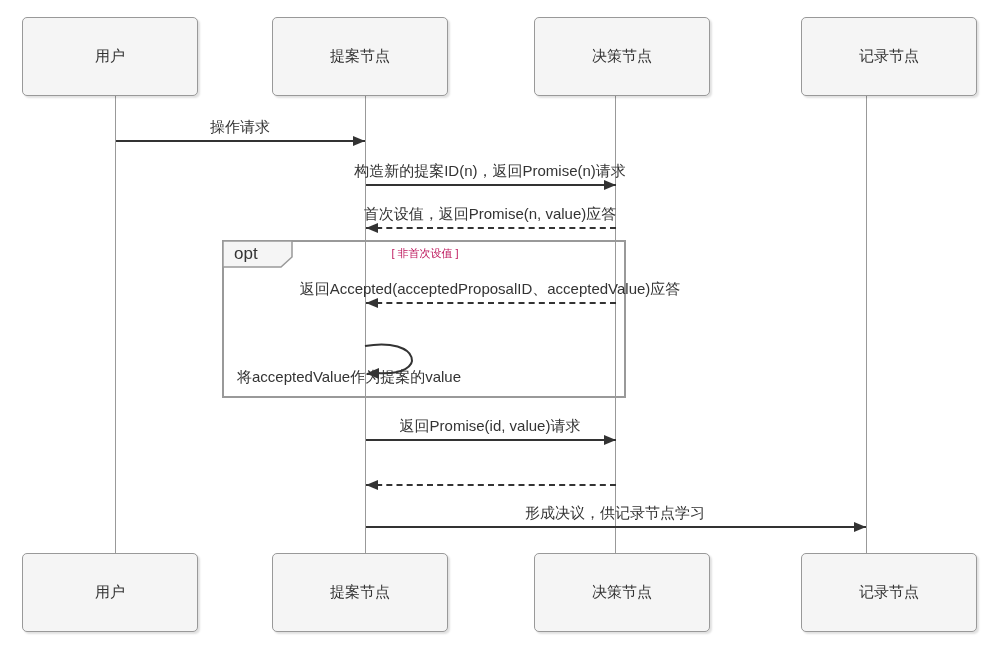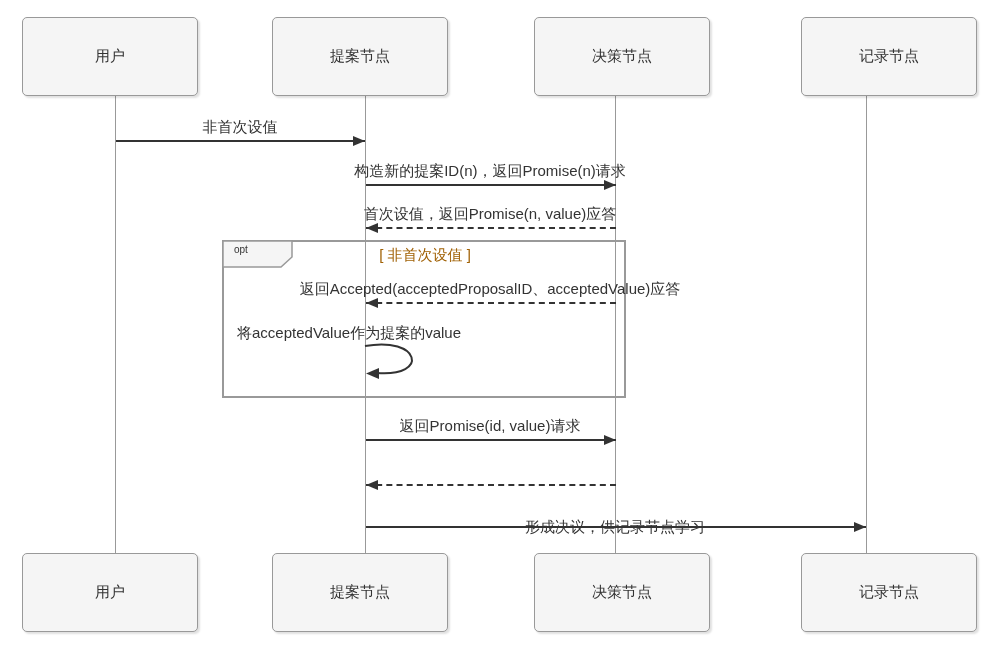--- a/index.html
+++ b/index.html
@@ -41,39 +41,39 @@
   .head { position: absolute; width: 0; height: 0; border-top: 5px solid transparent; border-bottom: 5px solid transparent; }
   .head.right { border-left: 12px solid #333333; }
   .head.left  { border-right: 12px solid #333333; }
 
   
   .mlabel {
     position: absolute; white-space: nowrap;
     font-size: 15px; line-height: 18px; color: #333333;
     transform: translateX(-50%);
   }
-  .mlabel.leftalign { transform: none; }
+  .mlabel.leftalign { transform: none; margin-top: 44px; }
 
   
   .opt-frame {
     position: absolute; left: 222px; top: 240px;
     width: 404px; height: 158px;
     border: 2px solid #999999;
     box-sizing: border-box;
     background: transparent;
   }
   .opt-tab { position: absolute; left: 222px; top: 240px; width: 72px; height: 28px; }
   .opt-tab-text {
     position: absolute; left: 234px; top: 244px;
-    font-size: 10px; color: #333333;
+    font-size: 17px; color: #333333;
   }
   .opt-guard {
     position: absolute; left: 425px; top: 246px;
     transform: translateX(-50%);
-    white-space: nowrap; font-size: 15px; color: #a16207;
+    white-space: nowrap; font-size: 11px; color: #be185d;
   }
 
   .selfloop { position: absolute; left: 362px; top: 340px; width: 72px; height: 44px; }
 </style>
 </head>
 <body>
 
 <div class="stage">
 
   <div class="lifeline l0"></div>
@@ -87,21 +87,21 @@
   <div class="pbox row-top p1">
     <span>提案节点</span>
   </div>
   <div class="pbox row-top p2">
     <span>决策节点</span>
   </div>
   <div class="pbox row-top p3">
     <span>记录节点</span>
   </div>
 
-  <div class="mlabel" style="left:240px; top:118px;">非首次设值</div>
+  <div class="mlabel" style="left:240px; top:118px;">操作请求</div>
   <div class="mline" style="left:116px; top:140px; width:249px;"></div>
   <div class="head right" style="left:353px; top:136px;"></div>
 
   <div class="mlabel" style="left:490px; top:162px;">构造新的提案ID(n)，返回Promise(n)请求</div>
   <div class="mline" style="left:366px; top:184px; width:250px;"></div>
   <div class="head right" style="left:604px; top:180px;"></div>
 
   <div class="mlabel" style="left:490px; top:205px;">首次设值，返回Promise(n, value)应答</div>
   <div class="mline dashed" style="left:366px; top:227px; width:250px;"></div>
   <div class="head left" style="left:366px; top:223px;"></div>
@@ -123,21 +123,21 @@
     <polygon points="17,28 4,33.5 17,39" fill="#333333"></polygon>
   </svg>
 
   <div class="mlabel" style="left:490px; top:417px;">返回Promise(id, value)请求</div>
   <div class="mline" style="left:366px; top:439px; width:250px;"></div>
   <div class="head right" style="left:604px; top:435px;"></div>
 
   <div class="mline dashed" style="left:366px; top:484px; width:250px;"></div>
   <div class="head left" style="left:366px; top:480px;"></div>
 
-  <div class="mlabel" style="left:615px; top:504px;margin-top:14px;">形成决议，供记录节点学习</div>
+  <div class="mlabel" style="left:615px; top:504px;">形成决议，供记录节点学习</div>
   <div class="mline" style="left:366px; top:526px; width:500px;"></div>
   <div class="head right" style="left:854px; top:522px;"></div>
 
   <div class="pbox row-bot p0">
     <span>用户</span>
   </div>
   <div class="pbox row-bot p1">
     <span>提案节点</span>
   </div>
   <div class="pbox row-bot p2">

